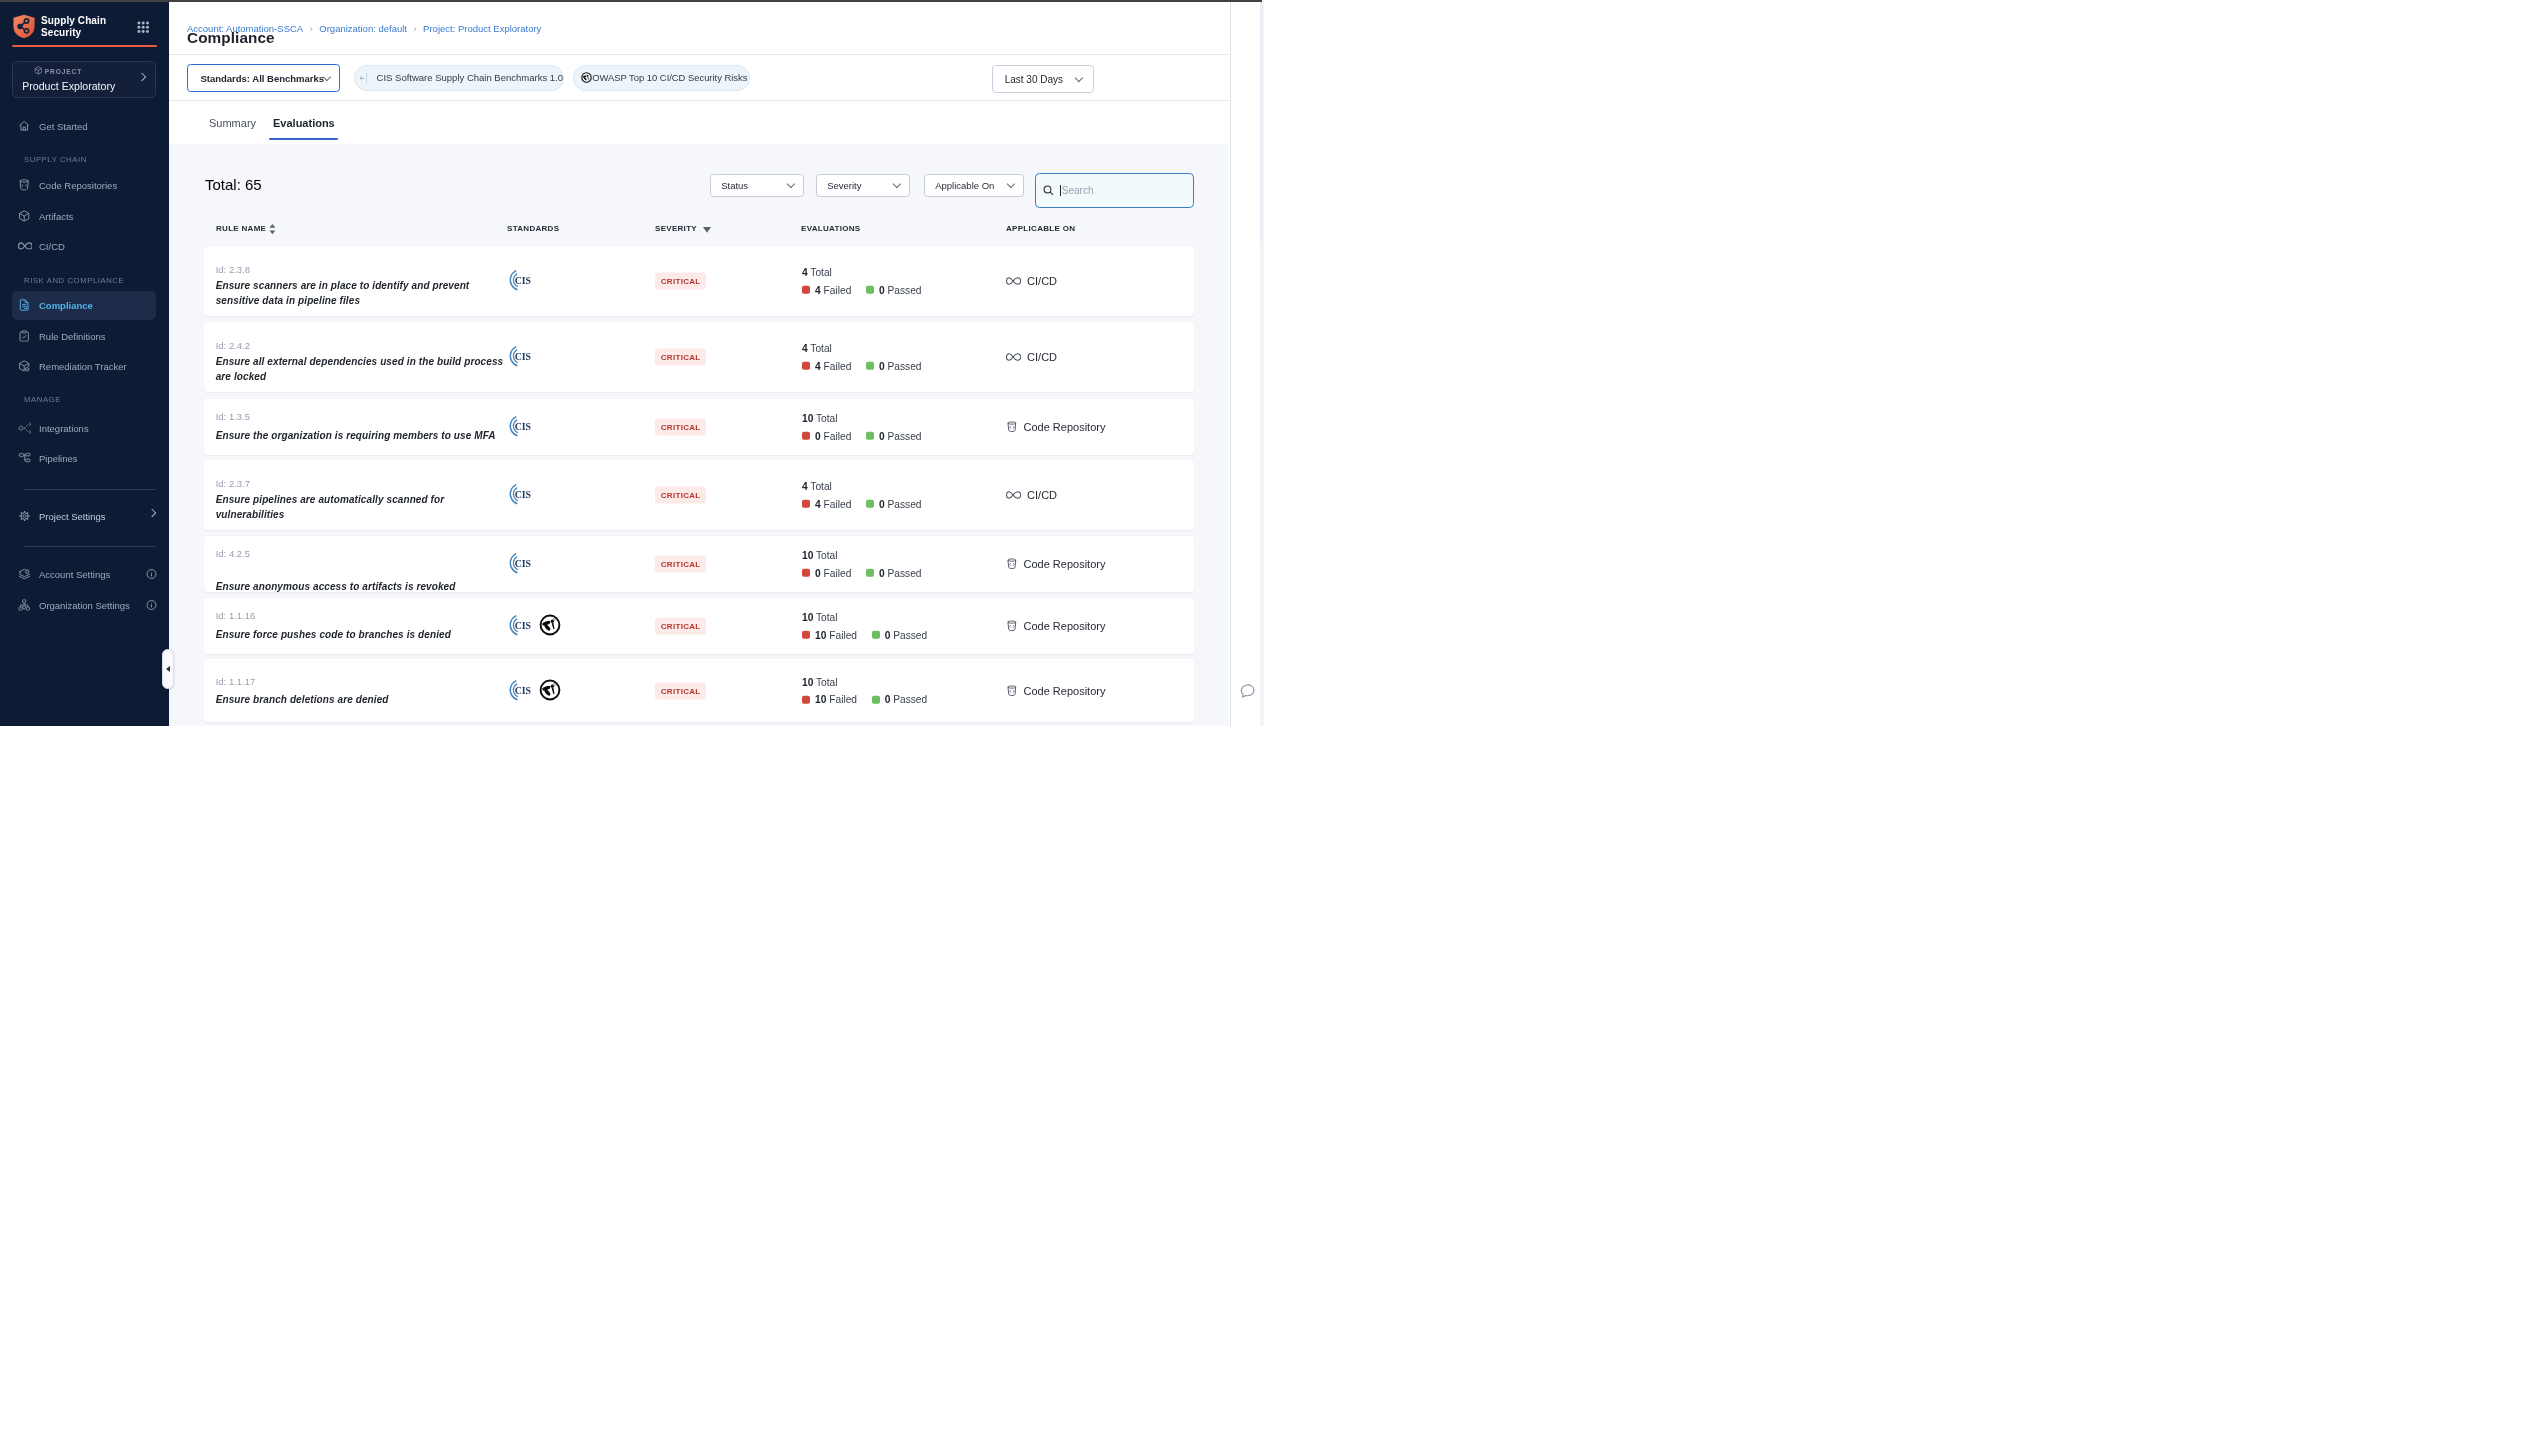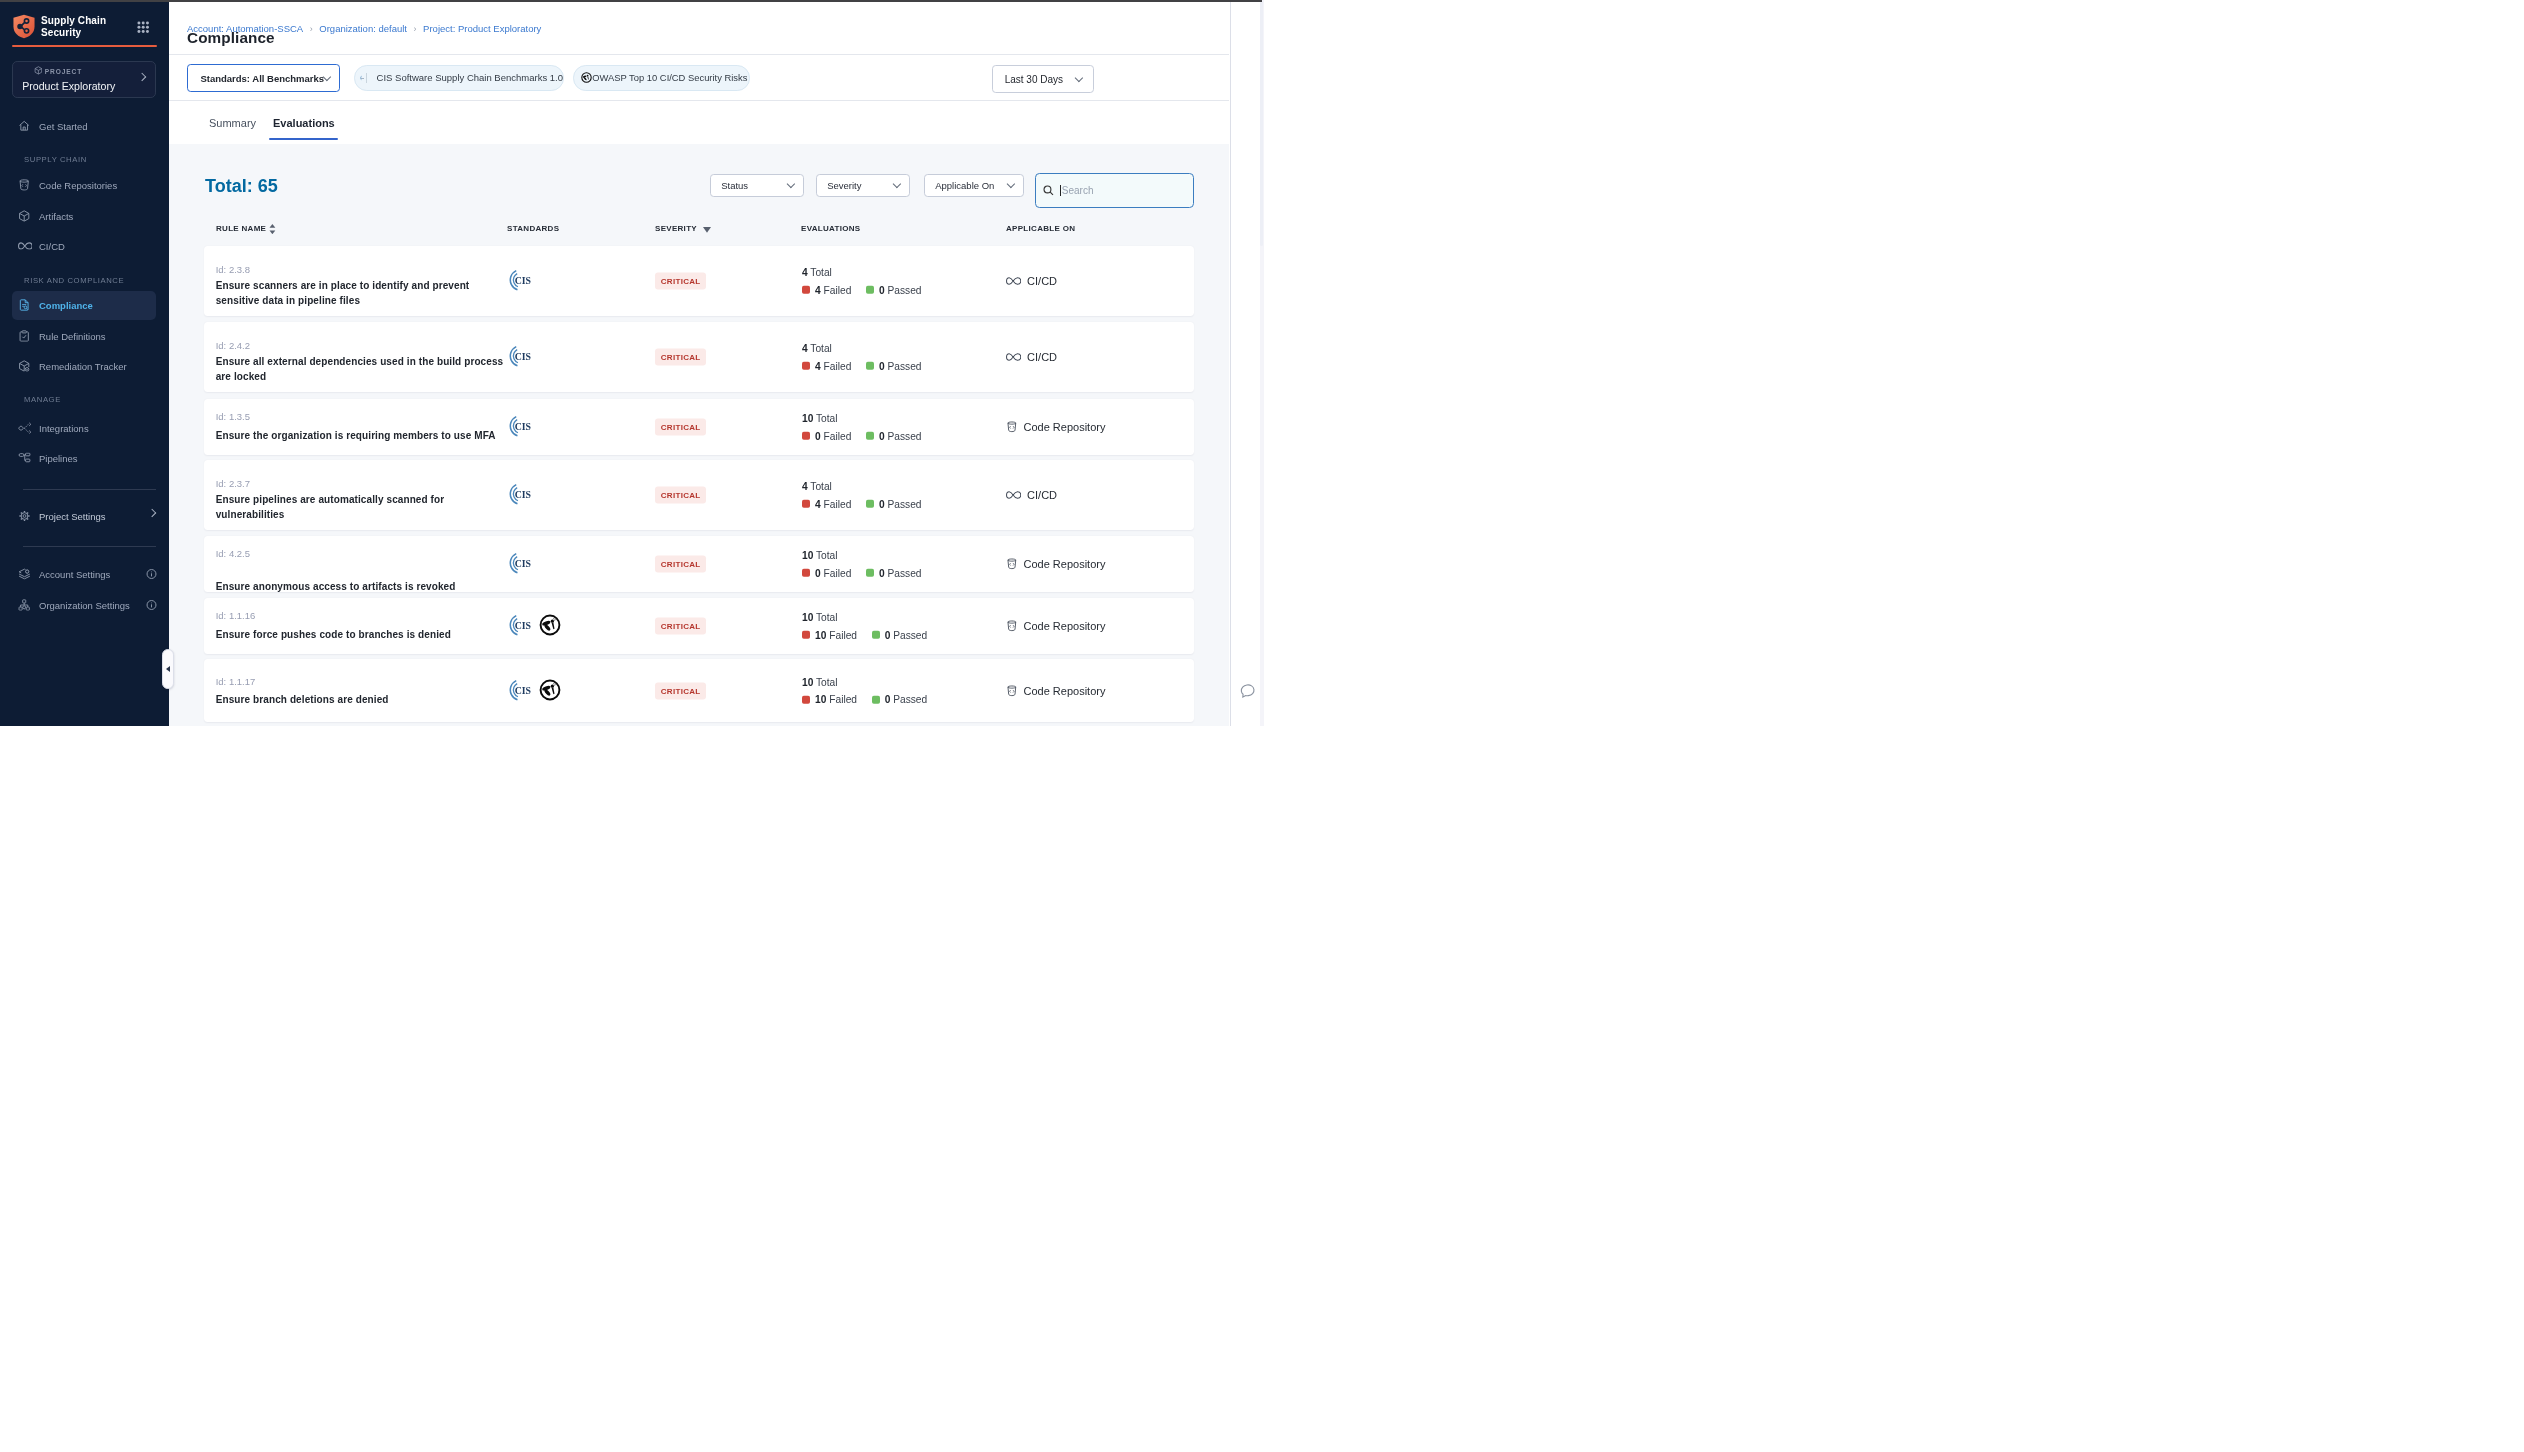--- a/index.html
+++ b/index.html
@@ -36,29 +36,29 @@
 #chip1 { left:185px; width:210px; padding-left:5.1px; font-size:9.5px; white-space:nowrap; }
 #chip2 { left:404px; width:177px; padding-left:7.3px; font-size:9.4px; white-space:nowrap; }
 #last30 { left:823px; top:63px; width:102px; height:28px; border:0.7px solid #c8cedb; border-radius:3.7px; font-size:10px; color:#23272e; padding-left:11.7px; }
 .chev { width:5.8px; height:5.8px; border-right:1.2px solid #646d7b; border-bottom:1.2px solid #646d7b; transform:rotate(45deg); margin-top:-2.9px; }
 
 #tab1 { position:absolute; left:40px; top:115px; font-size:11px; color:#47505e; }
 #tab2 { position:absolute; left:104px; top:115px; font-size:11px; font-weight:bold; color:#1d2430; }
 #tabline { position:absolute; left:100px; top:136px; width:69px; height:2.2px; background:#3464cb; border-radius:1.5px; }
 
 #graybody { position:absolute; left:0; top:142px; width:1060px; height:582px; background:#f5f7fa; }
-#total { position:absolute; left:36px; top:32px; font-size:18px; font-weight:bold; color:#0369a1; }
+#total { position:absolute; left:36px; top:32px; font-size:15px; font-weight:normal; color:#000000; }
 .fbtn { position:absolute; top:30px; height:22.6px; background:#fff; border:0.7px solid #c6ccd9; border-radius:3.7px; display:flex; align-items:center; justify-content:space-between; font-size:9.5px; color:#2a2f3a; padding:0 8.8px 0 10.2px; }
 #searchbox { position:absolute; left:866px; top:28.5px; width:159px; height:35px; background:#f3fafb; border:1.1px solid #3b7dc0; border-radius:4.4px; display:flex; align-items:center; padding-left:7.3px; }
 #searchbox .ph { color:#98a2b0; font-size:10px; margin-left:5.8px; border-left:0.9px solid #222; padding-left:0.7px; }
 
 .th { position:absolute; top:80px; font-size:8px; font-weight:bold; color:#262c36; letter-spacing:0.3px; }
 .card { position:absolute; left:35px; width:990px; background:#fff; border-radius:3.7px; box-shadow:0 0.7px 1.5px rgba(40,41,61,0.06); }
 .cid { font-size:9.5px; color:#979db2; height:11px; }
-.cname { font-size:10px; font-weight:bold; color:#21262e; line-height:15px; letter-spacing:0.1px; white-space:nowrap; }
+.cname { font-size:10px; font-weight:bold; color:#21262e; line-height:15px; letter-spacing:0.1px; white-space:nowrap;font-style:italic; }
 .cell1 { position:absolute; left:11.7px; width:409px; }
 .cis { position:absolute; left:305px; top:50%; transform:translateY(-50%); }
 .owasp { position:absolute; left:335px; top:50%; transform:translateY(-50%); }
 .sev { position:absolute; left:451px; top:50%; transform:translateY(-50%); height:17px; padding:0 5.8px; background:#fbeae8; border-radius:2.9px; color:#b5362d; font-size:8px; font-weight:bold; letter-spacing:0.3px; display:flex; align-items:center; }
 .evals { position:absolute; left:598px; top:50%; transform:translateY(-50%); font-size:10.2px; color:#3a414c; }
 .evals .l1 { margin-bottom:6.6px; }
 .evals b { color:#20252d; }
 .sq { display:inline-block; width:8px; height:8px; border-radius:1.8px; margin-right:5.1px; vertical-align:-0.7px; }
 .sqr { background:#d2483d; } .sqg { background:#6dbd61; }
 .evals .gap { display:inline-block; width:14.6px; }

